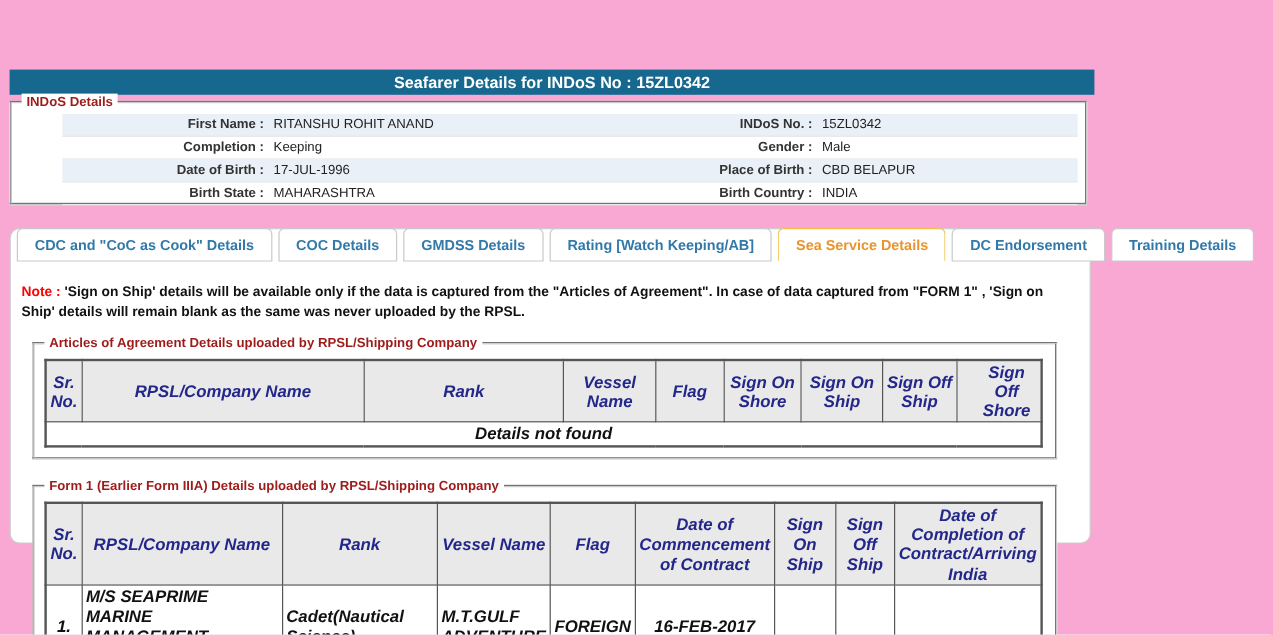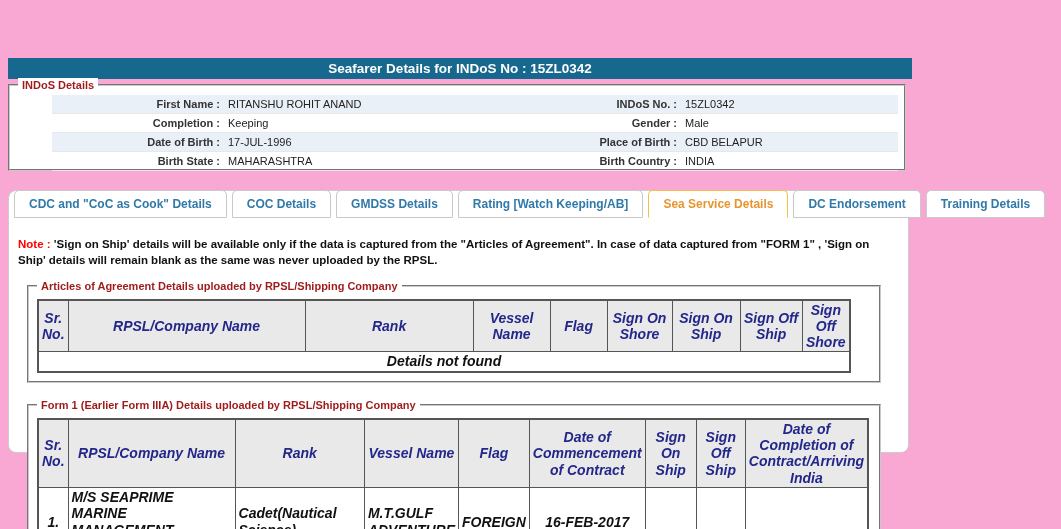--- a/index.html
+++ b/index.html
@@ -111,21 +111,21 @@
         <thead>
             <tr>
               <th style="width: 30px;">Sr. No.</th>
               <th style="width: 237px;">RPSL/Company Name</th>
               <th style="width: 168px;">Rank</th>
               <th style="width: 77px;">Vessel Name</th>
               <th style="width: 57px;">Flag</th>
               <th style="width: 65px;">Sign On Shore</th>
               <th style="width: 68px;">Sign On Ship</th>
               <th style="width: 62px;">Sign Off Ship</th>
-              <th style="width: 48px;">Sign Off Shore</th>
+              <th style="width: 71px; padding-left: 16px;">Sign Off Shore</th>
             </tr>
           </thead>
         <tbody>
             <tr>
               <td colspan="9" class="empty-msg">Details not found</td>
             </tr>
           </tbody>
       </table>
     </div>
 

